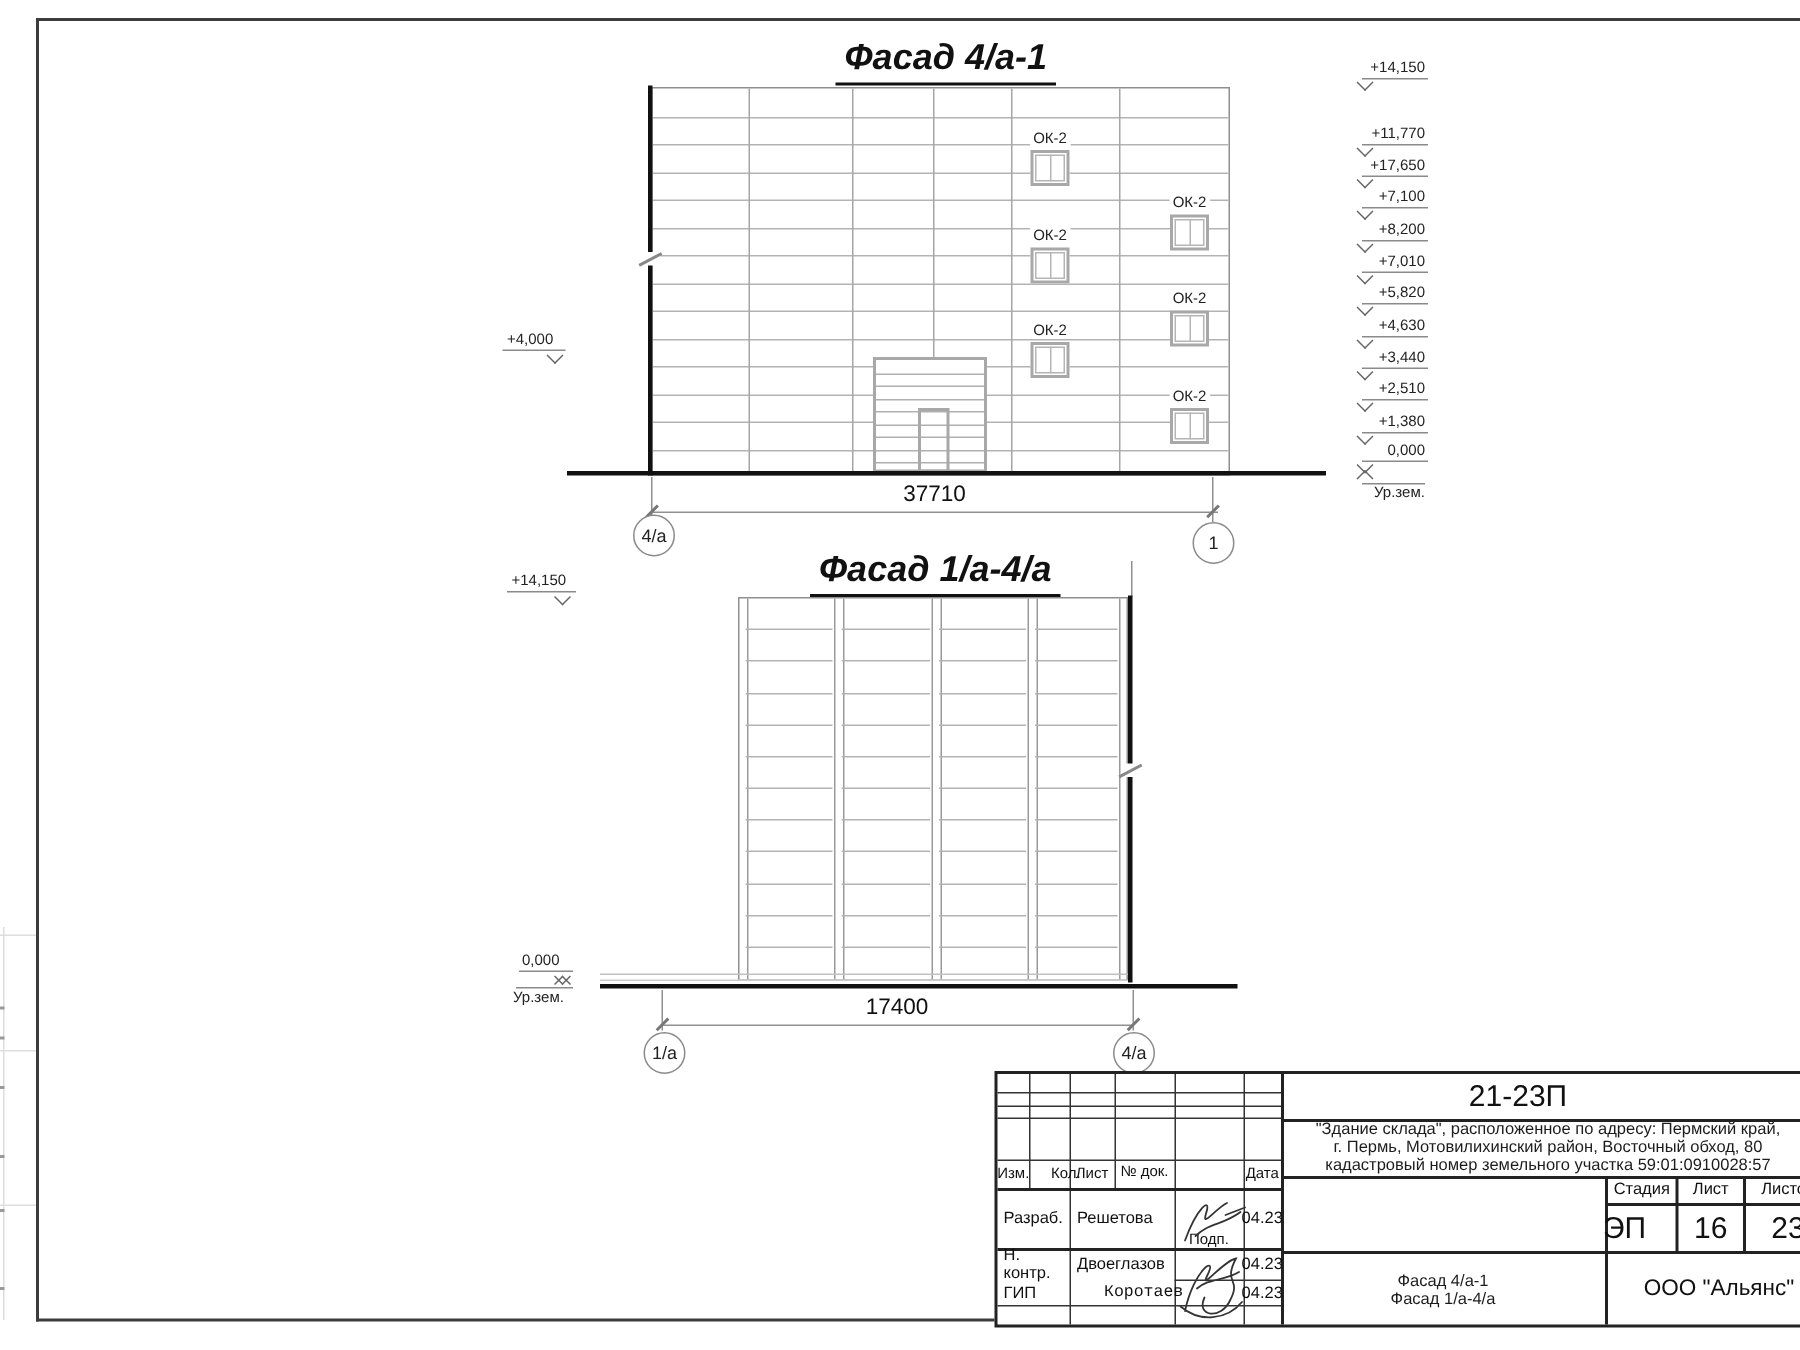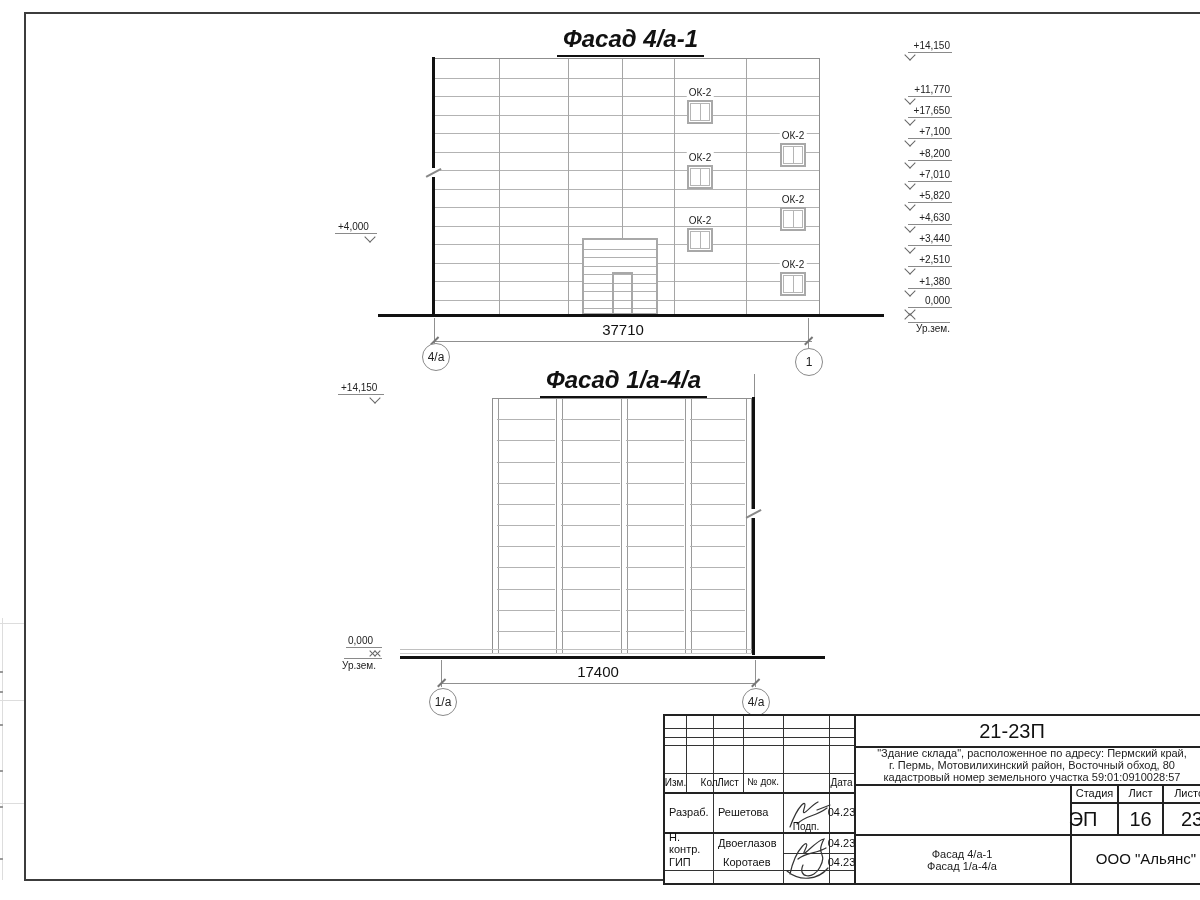--- a/index.html
+++ b/index.html
@@ -361,21 +361,21 @@
     <div class="tbc f10" style="left:118px;top:57px;width:46px;height:19px;margin-top:44px;">Подп.</div>
     <div class="tbc f10" style="left:164px;top:57px;width:25px;height:19px;">Дата</div>
 
     <div class="tbc left f11" style="left:4px;top:76px;width:44px;height:40px;">Разраб.</div>
     <div class="tbc left f11" style="left:53px;top:76px;width:64px;height:40px;">Решетова</div>
     <div class="tbc f11" style="left:164px;top:76px;width:25px;height:40px;">04.23</div>
     <div class="tbc left f11" style="left:4px;top:116px;width:44px;height:21px;">Н. контр.</div>
     <div class="tbc left f11" style="left:53px;top:116px;width:64px;height:21px;">Двоеглазов</div>
     <div class="tbc f11" style="left:164px;top:116px;width:25px;height:21px;">04.23</div>
     <div class="tbc left f11" style="left:4px;top:137px;width:44px;height:17px;">ГИП</div>
-    <div class="tbc left f11" style="left:58px;top:137px;width:88px;height:17px;">Коротаев</div>
+    <div class="tbc left f11" style="left:71px;top:137px;width:88px;height:17px;font-family:Liberation Mono, monospace;">Коротаев</div>
     <div class="tbc f11" style="left:164px;top:137px;width:25px;height:17px;">04.23</div>
 
     <svg class="sig" style="left:119px;top:77px;" width="48" height="44" viewBox="0 0 48 44">
       <path d="M6,34 C14,12 24,4 20,16 C17,26 26,13 34,9 M13,31 C22,22 31,24 43,15 M33,17 L46,12" stroke="#333" stroke-width="1.2" fill="none" stroke-linecap="round"></path>
     </svg>
     <svg class="sig" style="left:115px;top:116px;" width="54" height="54" viewBox="0 0 54 54">
       <path d="M10,42 C16,14 32,4 25,18 C19,30 36,8 44,7 C35,24 48,20 40,35 C34,48 17,46 23,33 M7,39 C20,50 38,48 48,36 M18,27 C26,20 36,22 46,16" stroke="#333" stroke-width="1.2" fill="none" stroke-linecap="round"></path>
     </svg>
 
     <div class="tbc f14" style="left:189px;top:0;width:316px;height:30px;">21-23П</div>

